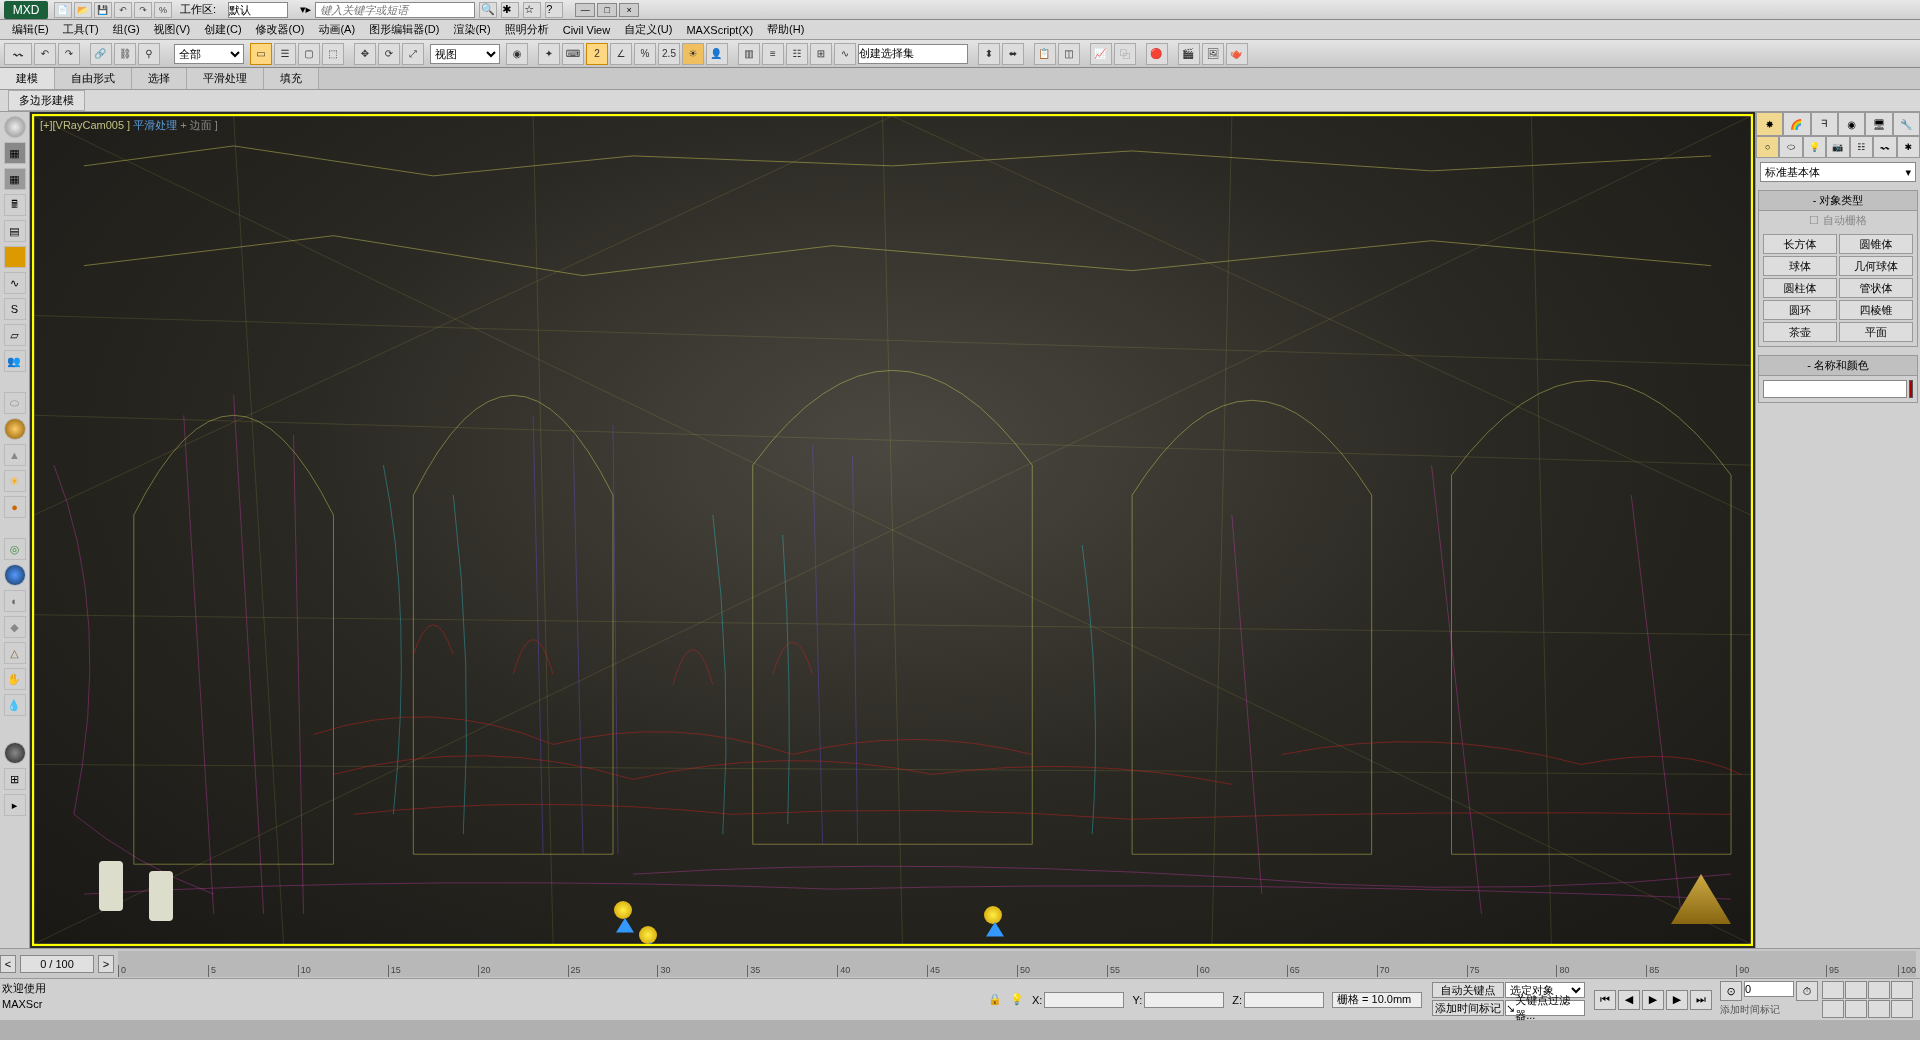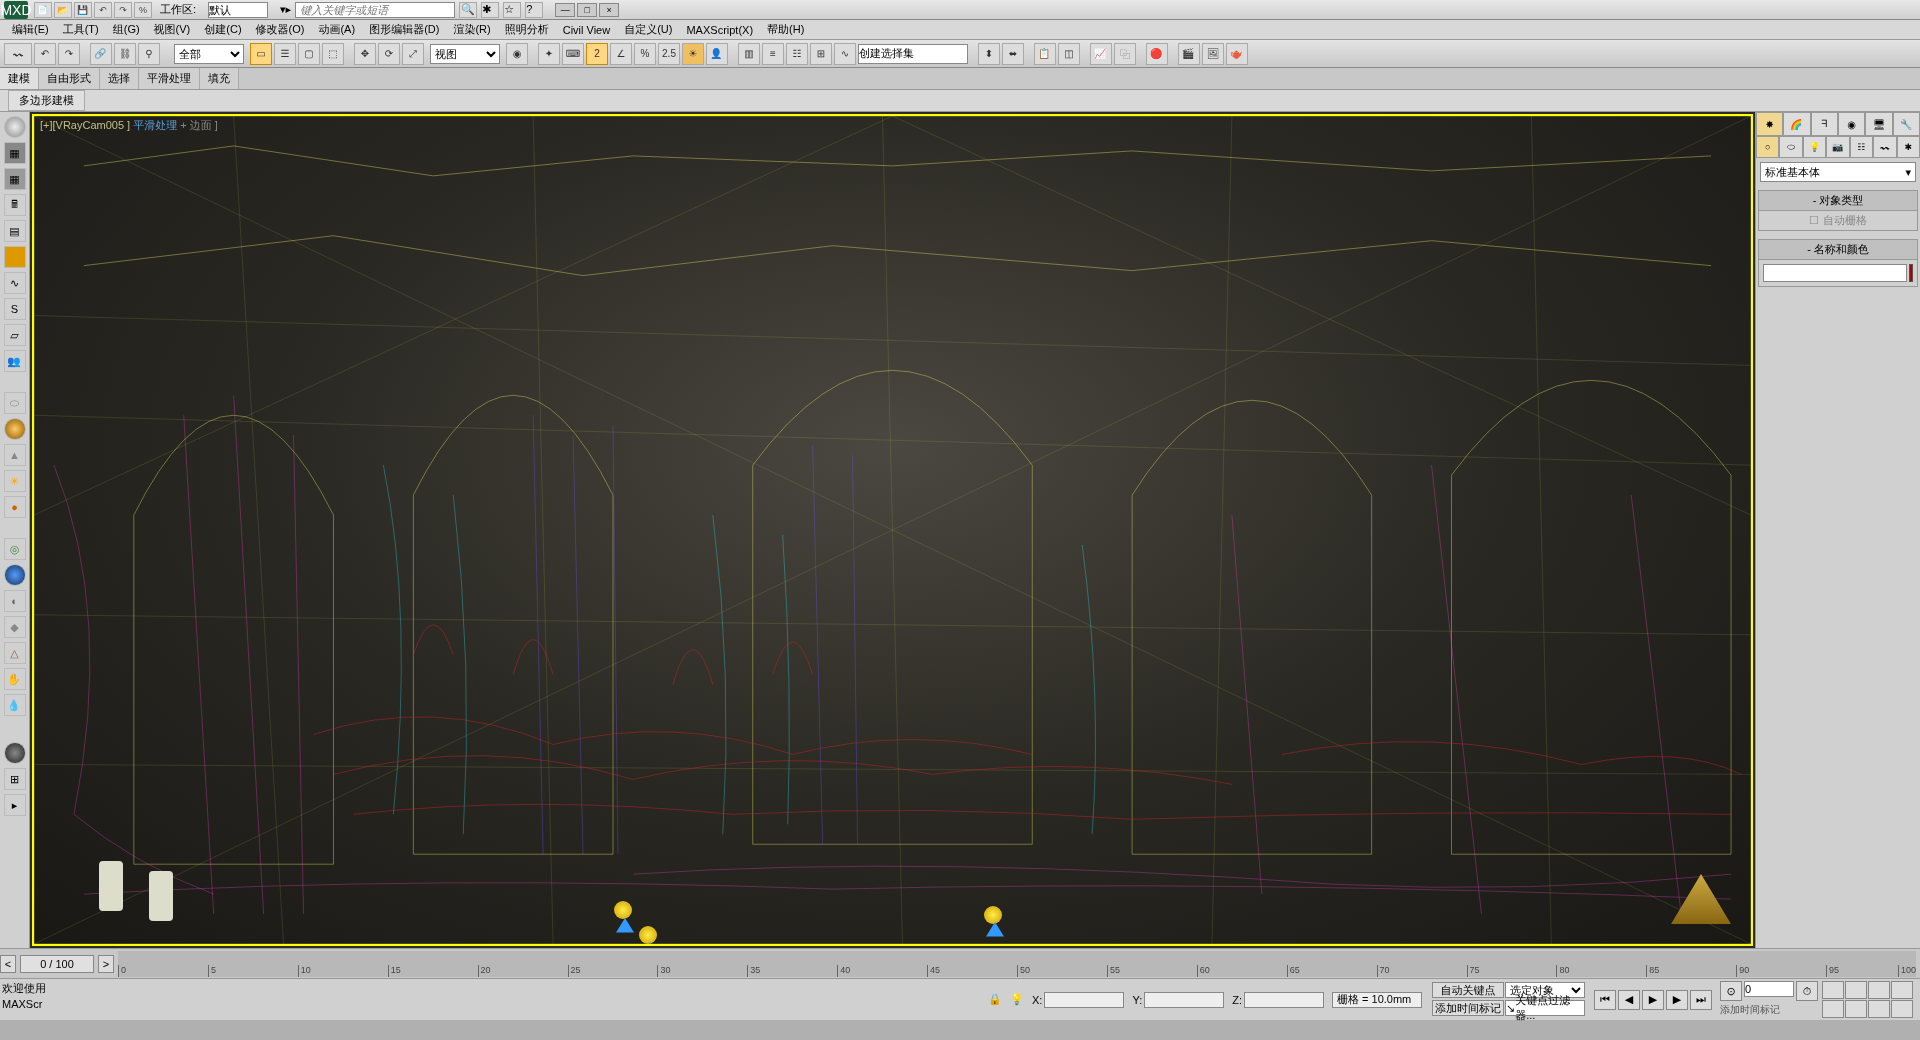--- a/index.html
+++ b/index.html
@@ -1,18 +1,18 @@
 <!DOCTYPE html>
 <html><head>
 <meta charset="utf-8">
 <style>
 * { box-sizing: border-box; margin: 0; padding: 0; font-family: "Microsoft YaHei", "SimSun", sans-serif; font-size: 11px; }
 body { background: #b0b0b0; width: 1920px; height: 1040px; overflow: hidden; }
 .titlebar { height: 20px; background: linear-gradient(#e8e8e8, #d0d0d0); display: flex; align-items: center; padding: 0 4px; border-bottom: 1px solid #888; }
-.app-icon { width: 24px; height: 18px; background: #1a5e3a; color: #fff; font-size: 14px; display: flex; align-items: center; justify-content: center; border-radius: 2px; margin-right: 6px; }
+.app-icon { width: 44px; height: 18px; background: #1a5e3a; color: #fff; font-size: 12px; display: flex; align-items: center; justify-content: center; border-radius: 2px; margin-right: 6px; }
 .qat { display: flex; gap: 2px; }
 .qat .ico { width: 18px; height: 16px; background: #ddd; border: 1px solid #aaa; display: flex; align-items: center; justify-content: center; font-size: 9px; color: #444; }
 .ws-label { margin-left: 8px; display: flex; align-items: center; gap: 12px; }
 .ws-sel { height: 16px; width: 60px; background: #fff; border: 1px solid #888; }
 .title-center { flex: 1; text-align: center; color: #4a6a8a; font-size: 12px; }
 .title-right { display: flex; align-items: center; gap: 4px; }
 .searchbox { width: 160px; height: 16px; background: #fff; border: 1px solid #888; font-style: italic; color: #888; padding: 0 4px; }
 .winbtns { display: flex; gap: 2px; margin-left: 8px; }
 .winbtns .b { width: 20px; height: 14px; background: #ccc; border: 1px solid #888; display: flex; align-items: center; justify-content: center; font-size: 9px; }
 
@@ -21,21 +21,21 @@
 
 .toolbar { height: 28px; background: linear-gradient(#e4e4e4,#c8c8c8); display: flex; align-items: center; padding: 0 4px; gap: 2px; border-bottom: 1px solid #888; }
 .tool { width: 22px; height: 22px; background: #ddd; border: 1px solid #aaa; display: flex; align-items: center; justify-content: center; font-size: 10px; color: #333; }
 .tool.act { background: #ffd780; border-color: #cc8800; }
 .tool-sep { width: 6px; }
 .filter-sel { height: 20px; width: 70px; background: #fff; border: 1px solid #888; margin: 0 4px; }
 .named-set { height: 20px; width: 110px; background: #fff; border: 1px solid #888; }
 .wave { width: 28px; height: 22px; }
 
 .ribbon-tabs { height: 22px; background: #c8c8c8; display: flex; align-items: center; border-bottom: 1px solid #999; }
-.ribbon-tabs .rt { padding: 3px 8px; border-right: 1px solid #aaa; background: #d0d0d0; }
+.ribbon-tabs .rt { padding: 3px 16px; border-right: 1px solid #aaa; background: #d0d0d0; }
 .ribbon-tabs .rt.act { background: #e0e0e0; }
 .ribbon-band { height: 22px; background: #d8d8d8; display: flex; align-items: flex-end; padding: 0 8px; border-bottom: 1px solid #999; }
 .ribbon-band .btn { padding: 2px 10px; border: 1px solid #aaa; background: #e0e0e0; }
 
 .workspace { display: flex; height: 836px; }
 .left-tools { width: 30px; background: #d0d0d0; display: flex; flex-direction: column; align-items: center; padding: 4px 0; gap: 4px; border-right: 1px solid #999; }
 .lt { width: 22px; height: 22px; display: flex; align-items: center; justify-content: center; font-size: 11px; border: 1px solid #bbb; }
 
 .viewport-area { flex: 1; background: #2a2a2a; position: relative; }
 .viewport { position: absolute; inset: 2px; border: 2px solid #ffff00; background: radial-gradient(ellipse at 50% 40%, #4a4840 0%, #2a2822 50%, #1a1815 100%); overflow: hidden; }
@@ -338,20 +338,32 @@
       <div class="cs">〰</div>
       <div class="cs">✱</div>
     </div>
     <div class="dropdown">
       <span>标准基本体</span>
       <span>▾</span>
     </div>
     <div class="rollout">
       <div class="rollout-h">- <span>对象类型</span></div>
       <div class="autogrid">☐ <span>自动栅格</span></div>
+      <div class="obj-grid">
+        <div class="obj-btn">长方体</div>
+        <div class="obj-btn">圆锥体</div>
+        <div class="obj-btn">球体</div>
+        <div class="obj-btn">几何球体</div>
+        <div class="obj-btn">圆柱体</div>
+        <div class="obj-btn">管状体</div>
+        <div class="obj-btn">圆环</div>
+        <div class="obj-btn">四棱锥</div>
+        <div class="obj-btn">茶壶</div>
+        <div class="obj-btn">平面</div>
+      </div>
     </div>
     <div class="rollout">
       <div class="rollout-h">- <span>名称和颜色</span></div>
       <div class="namecolor">
         <input style="">
         <div class="swatch"></div>
       </div>
     </div>
   </div>
 </div>

